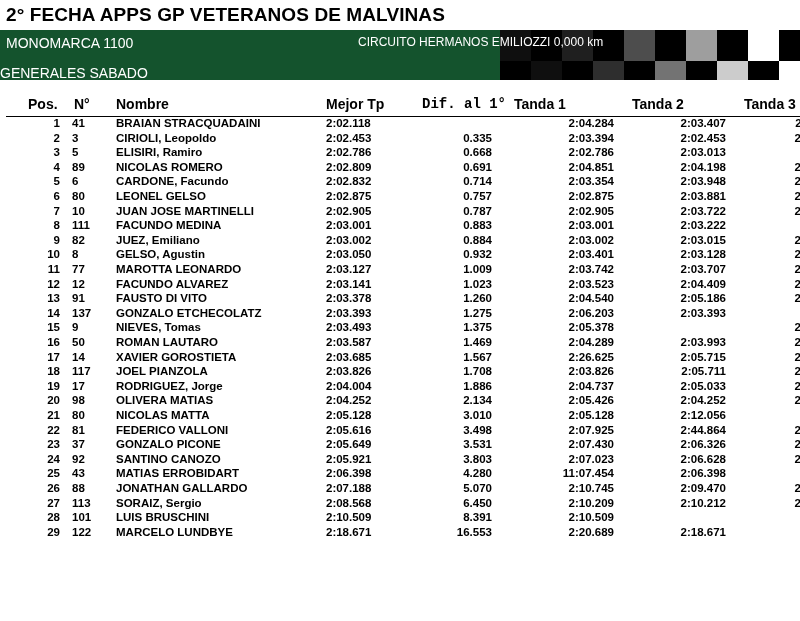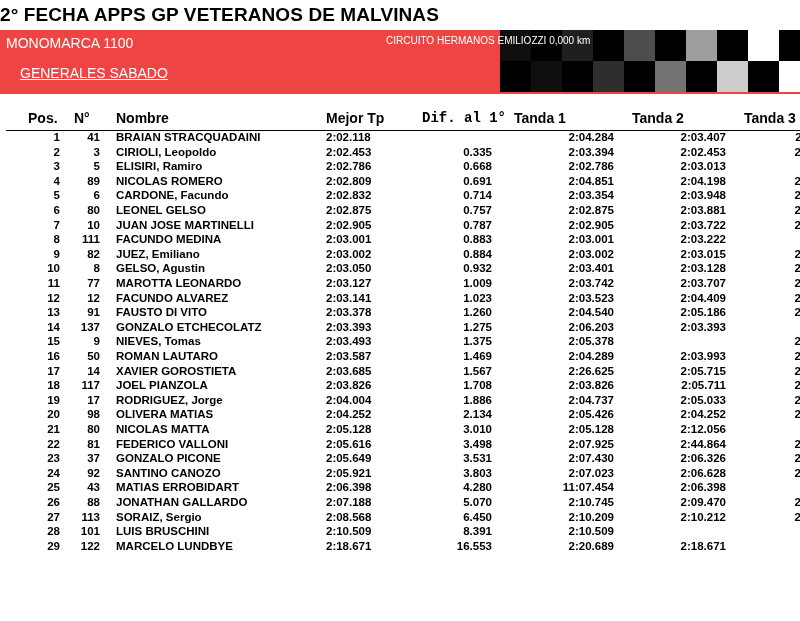--- a/index.html
+++ b/index.html
@@ -17,54 +17,53 @@
   .page {
     position: relative;
     width: 800px;
     height: 621px;
   }
 
   
   .title {
     font-size: 19px;
     font-weight: bold;
-    padding: 4px 0 4px 0;
+    padding: 4px 0 4px 6px;
     letter-spacing: 0.1px;
     white-space: nowrap;
   }
 
   
   .band {
     position: relative;
-    height: 64px;
-    background: #ef4444;
+    height: 50px;
+    background: #14532d;
     color: #ffffff;
     overflow: hidden;
   }
   .band-row1 {
     position: absolute;
     top: 5px;
     left: 6px;
     right: 0;
     font-size: 14px;
     white-space: nowrap;
   }
   .band-row2 {
     position: absolute;
     top: 35px;
-    left: 20px;
+    left: 0;
     font-size: 14px;
     white-space: nowrap;
-    text-decoration: underline;
   }
   .band-center {
     position: absolute;
-    left: 380px;
+    left: 352px;
     top: 0;
-    font-size: 10px;
+    font-size: 12px;
     white-space: nowrap;
     text-align: center;
   }
   .checker {
     position: absolute;
     right: 0;
     top: 0;
     width: 300px;
     height: 62px;
   }
@@ -87,21 +86,21 @@
     border-bottom: 1.5px solid #000;
     text-align: left;
     white-space: nowrap;
   }
   table.results td {
     padding: 0.6px 0;
     white-space: nowrap;
     line-height: 13.4px;
   }
   .c-pos   { width: 44px;  text-align: right; padding-right: 12px !important; }
-  .c-num   { width: 42px;  text-align: right; padding-right: 16px !important; }
+  .c-num   { width: 42px;  text-align: left; padding-right: 16px !important; }
   .c-name  { width: 210px; text-align: left; }
   .c-best  { width: 92px;  text-align: left; }
   .c-dif   { width: 92px;  text-align: right; padding-right: 22px !important; }
   .c-t1    { width: 118px; text-align: right; padding-right: 18px !important; }
   .c-t2    { width: 112px; text-align: right; padding-right: 18px !important; margin-left: 40px; }
   .c-t3    { width: 96px;  text-align: right; padding-right: 2px !important; }
 
   th.c-pos  { text-align: left; padding-left: 22px !important; padding-right: 0 !important; }
   th.c-num  { text-align: left; padding-left: 2px !important; padding-right: 0 !important; }
   th.c-best { text-align: left; }

